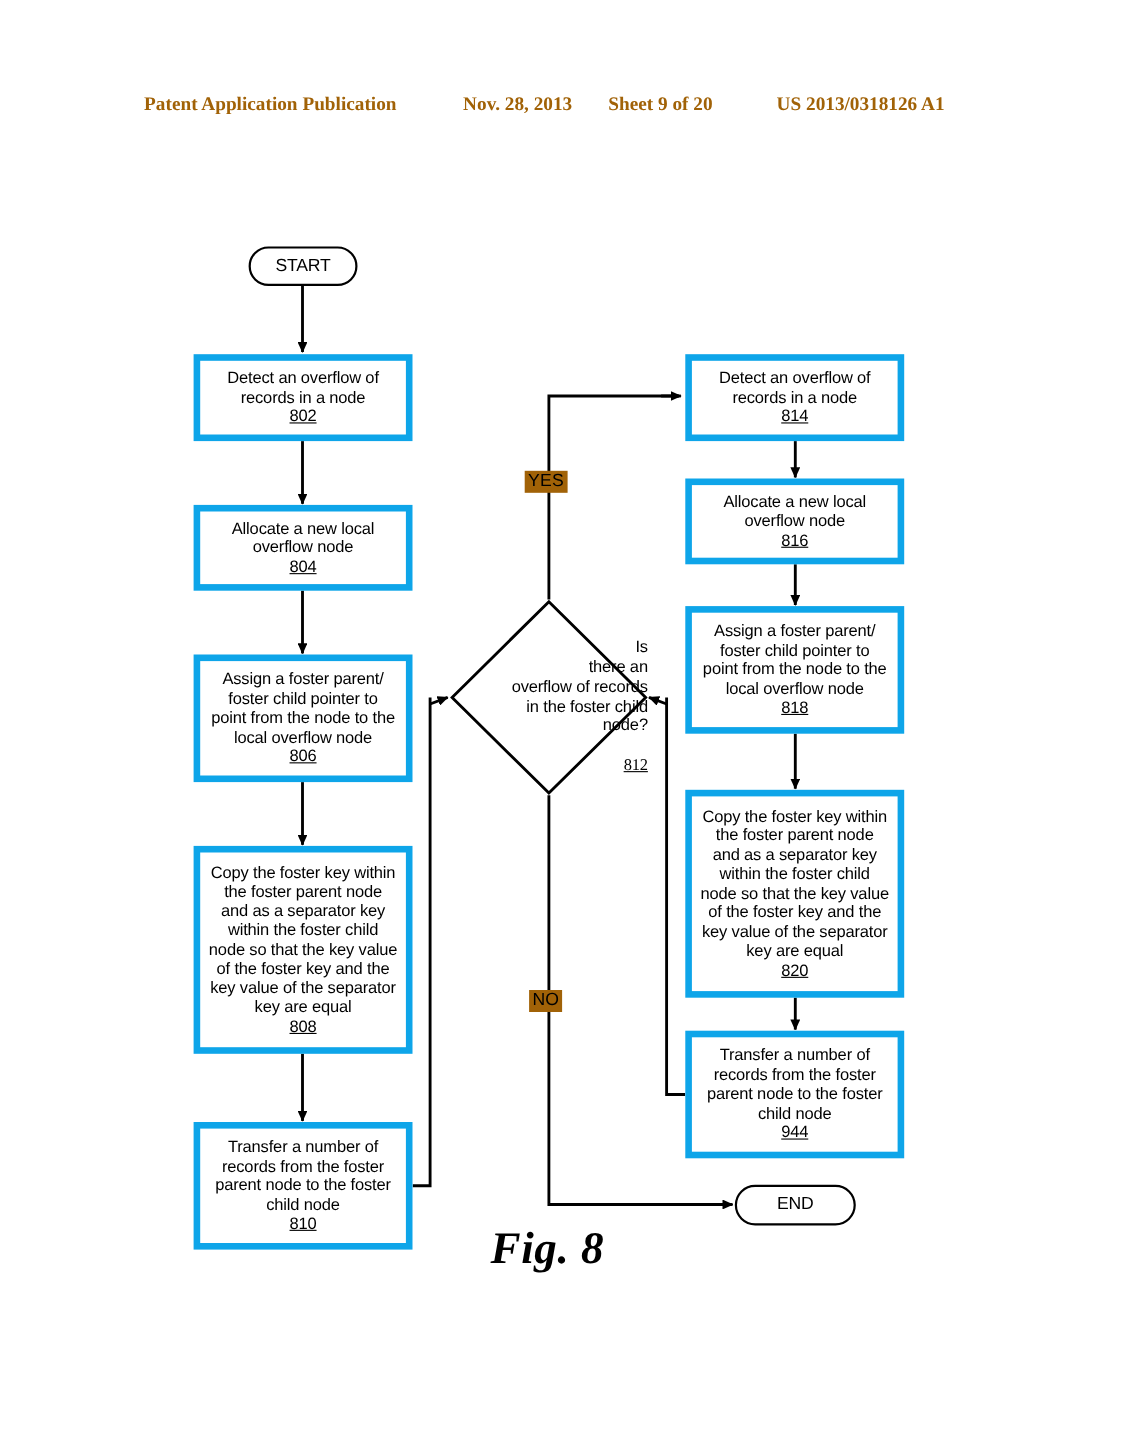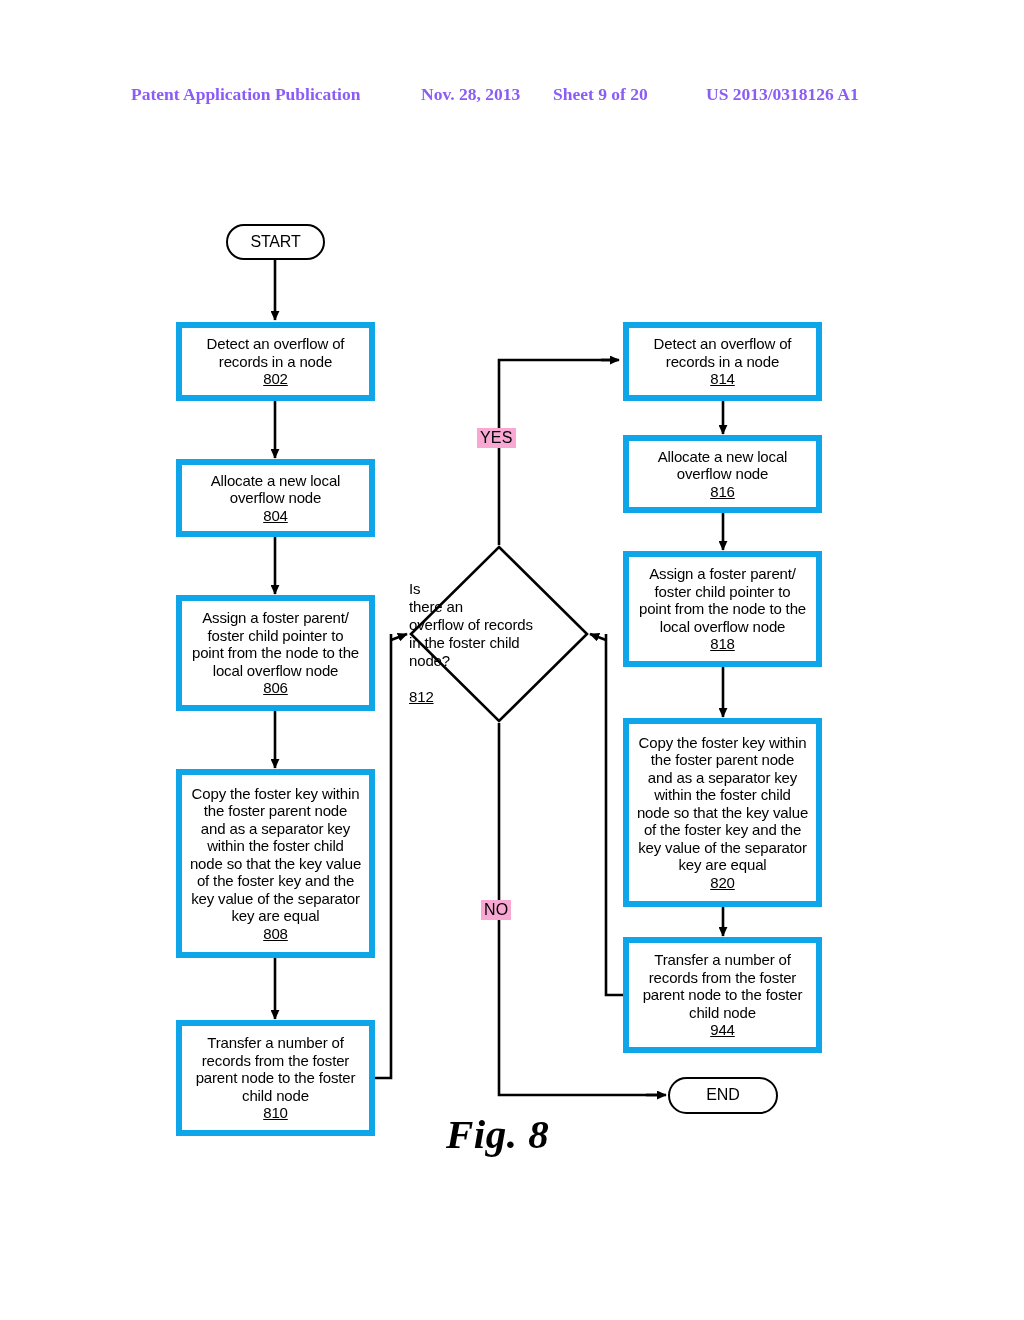--- a/index.html
+++ b/index.html
@@ -19,21 +19,21 @@
   
   #page-header {
     position: absolute;
     left: 0;
     top: 84px;
     width: 1024px;
     height: 30px;
     font-family: "Liberation Serif", serif;
     font-weight: bold;
     font-size: 17.5px;
-    color: #8b5cf6;
+    color: #a16207;
     white-space: nowrap;
   }
   #page-header .h-pub {
     position: absolute;
     left: 131px;
     top: 0;
   }
   #page-header .h-date {
     position: absolute;
     left: 421px;
@@ -109,37 +109,38 @@
   .decision .dia-shape {
     position: absolute;
     left: 0;
     top: 0;
     width: 100%;
     height: 100%;
   }
   .decision .dia-label {
     position: relative;
     z-index: 3;
-    text-align: left;
+    text-align: right;
     font-size: 15px;
     line-height: 1.19;
     letter-spacing: -0.15px;
     white-space: pre-line;
     width: 190px;
   }
   .decision .dia-label .ref {
     text-decoration: underline;
     text-underline-offset: 1px;
+    font-family: Liberation Serif, serif;
   }
 
   
   .branch-label {
     position: absolute;
     font-size: 16px;
-    background: #f9a8d4;
+    background: #a16207;
     padding: 1px 3px;
     letter-spacing: 0.2px;
   }
 
   
   #fig-caption {
     position: absolute;
     left: 430px;
     top: 1110px;
     font-family: "Liberation Serif", serif;

